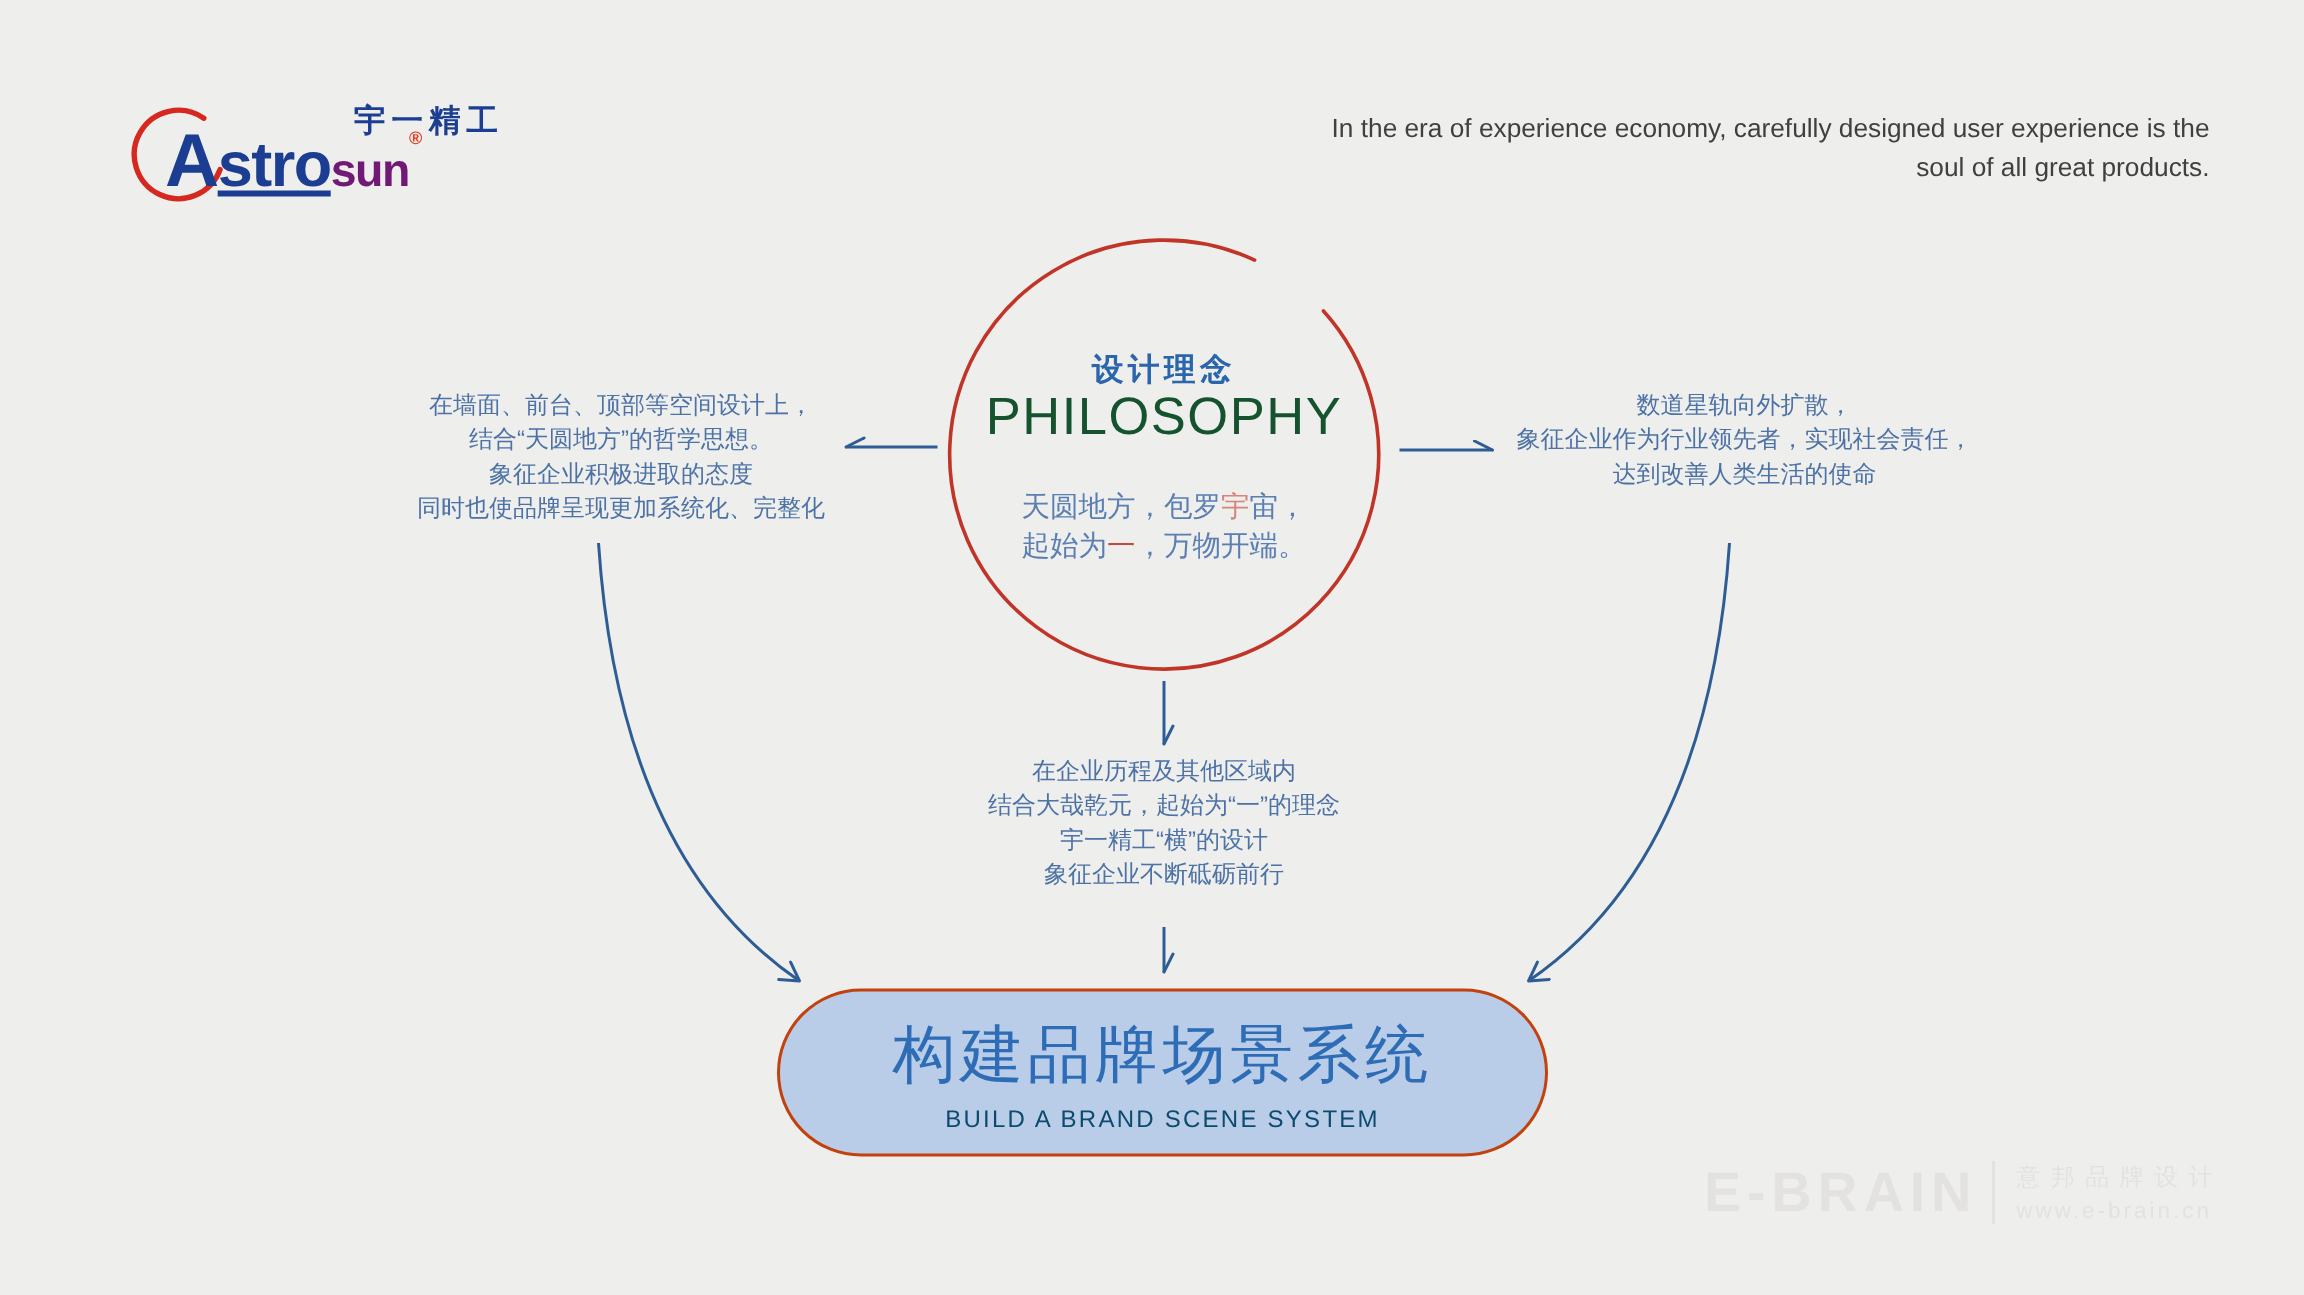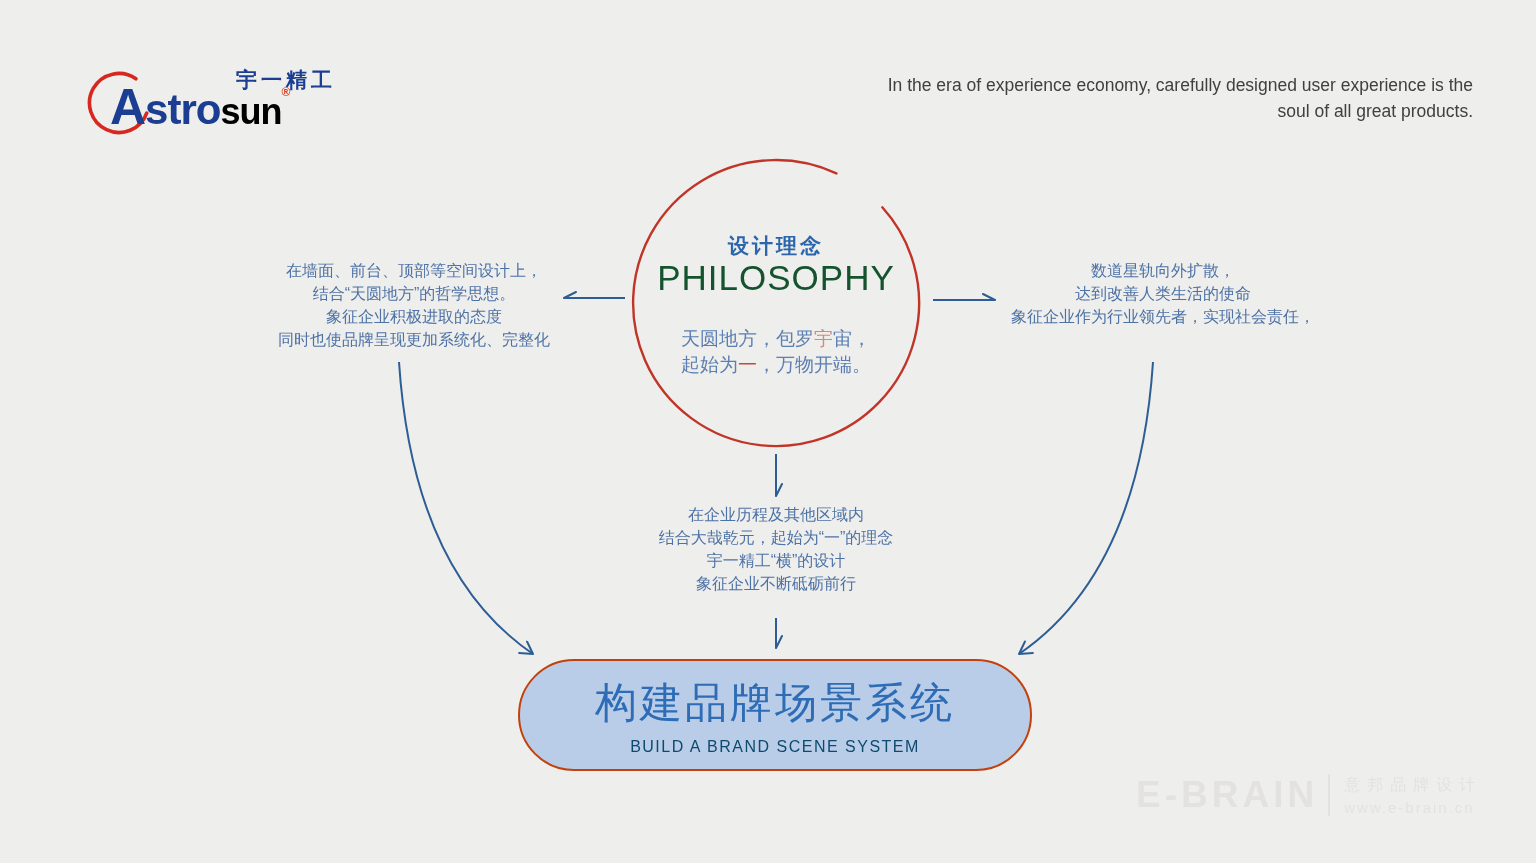--- a/index.html
+++ b/index.html
@@ -4,22 +4,22 @@
 <style>
   html,body{margin:0;padding:0;background:#eeeeec;}
   body{font-family:"Liberation Sans", sans-serif;}
   #stage{position:relative;width:1536px;height:863px;background:#eeeeec;overflow:hidden;}
 
   
   .logo{position:absolute;left:86px;top:62px;width:260px;height:90px;}
   .logo-ring{position:absolute;left:0;top:8px;}
   .logo-word{position:absolute;left:24px;top:16px;white-space:nowrap;font-weight:700;letter-spacing:-1px;}
   .logo-a{font-size:50px;color:#1b3e92;}
-  .logo-blue{font-size:42px;color:#1b3e92;}
-  .logo-red{font-size:36px;color:#000000;}
+  .logo-blue{font-size:42px;color:#1b3e92;text-decoration:underline;}
+  .logo-red{font-size:31px;color:#701a75;}
   .logo-reg{font-size:12px;color:#e0391b;vertical-align:28px;}
   .logo-cn{position:absolute;left:150px;top:4px;font-size:21px;font-weight:700;letter-spacing:4px;color:#1b3e92;white-space:nowrap;}
 
   
   .tagline{position:absolute;right:63px;top:72px;text-align:right;font-size:17.5px;line-height:26px;color:#404040;}
 
   
   .overlay{position:absolute;left:0;top:0;}
 
   
@@ -103,22 +103,22 @@
 
   <div class="note note-left">
     <div>在墙面、前台、顶部等空间设计上，</div>
     <div>结合“天圆地方”的哲学思想。</div>
     <div>象征企业积极进取的态度</div>
     <div>同时也使品牌呈现更加系统化、完整化</div>
   </div>
 
   <div class="note note-right">
     <div>数道星轨向外扩散，</div>
+    <div>象征企业作为行业领先者，实现社会责任，</div>
     <div>达到改善人类生活的使命</div>
-    <div>象征企业作为行业领先者，实现社会责任，</div>
   </div>
 
   <div class="note note-bottom">
     <div>在企业历程及其他区域内</div>
     <div>结合大哉乾元，起始为“一”的理念</div>
     <div>宇一精工“横”的设计</div>
     <div>象征企业不断砥砺前行</div>
   </div>
 
   <div class="pill">

